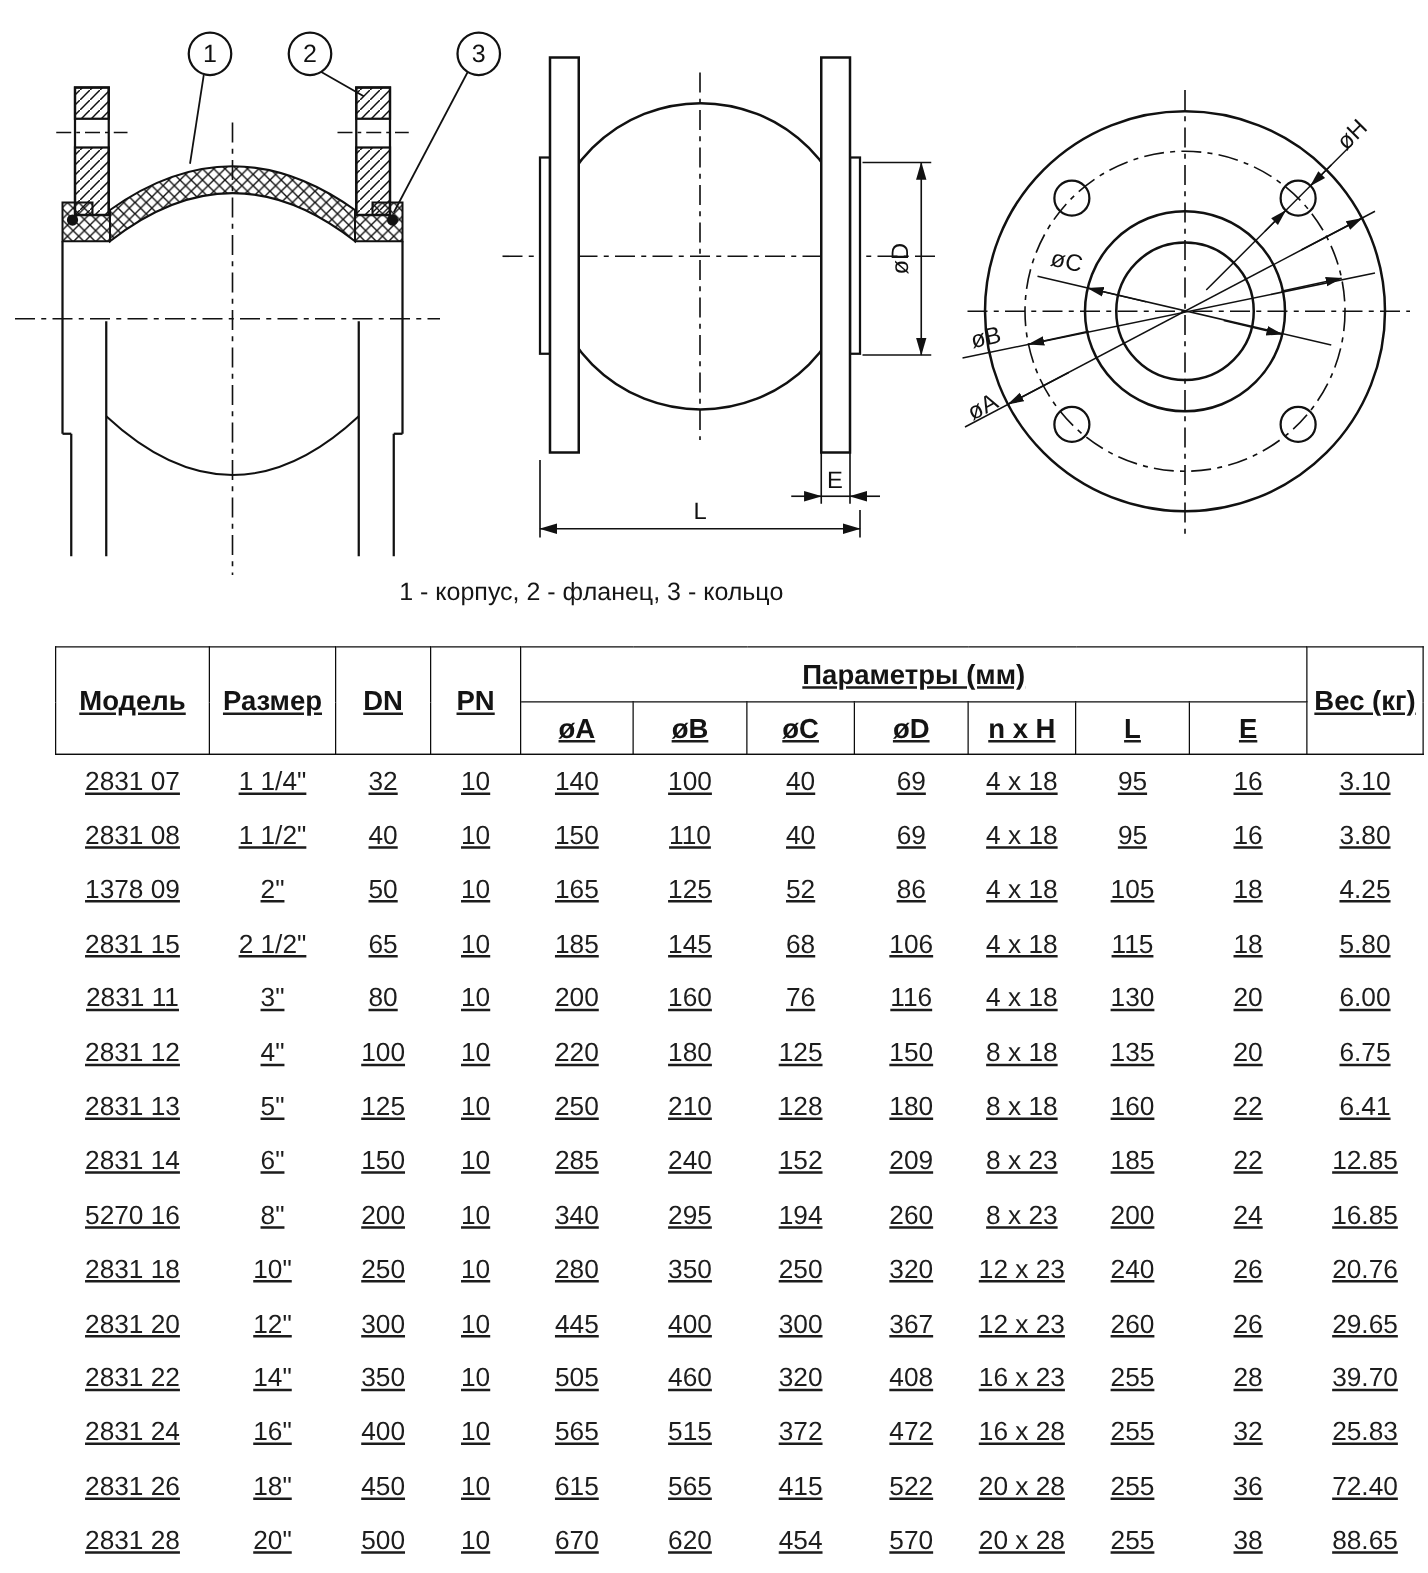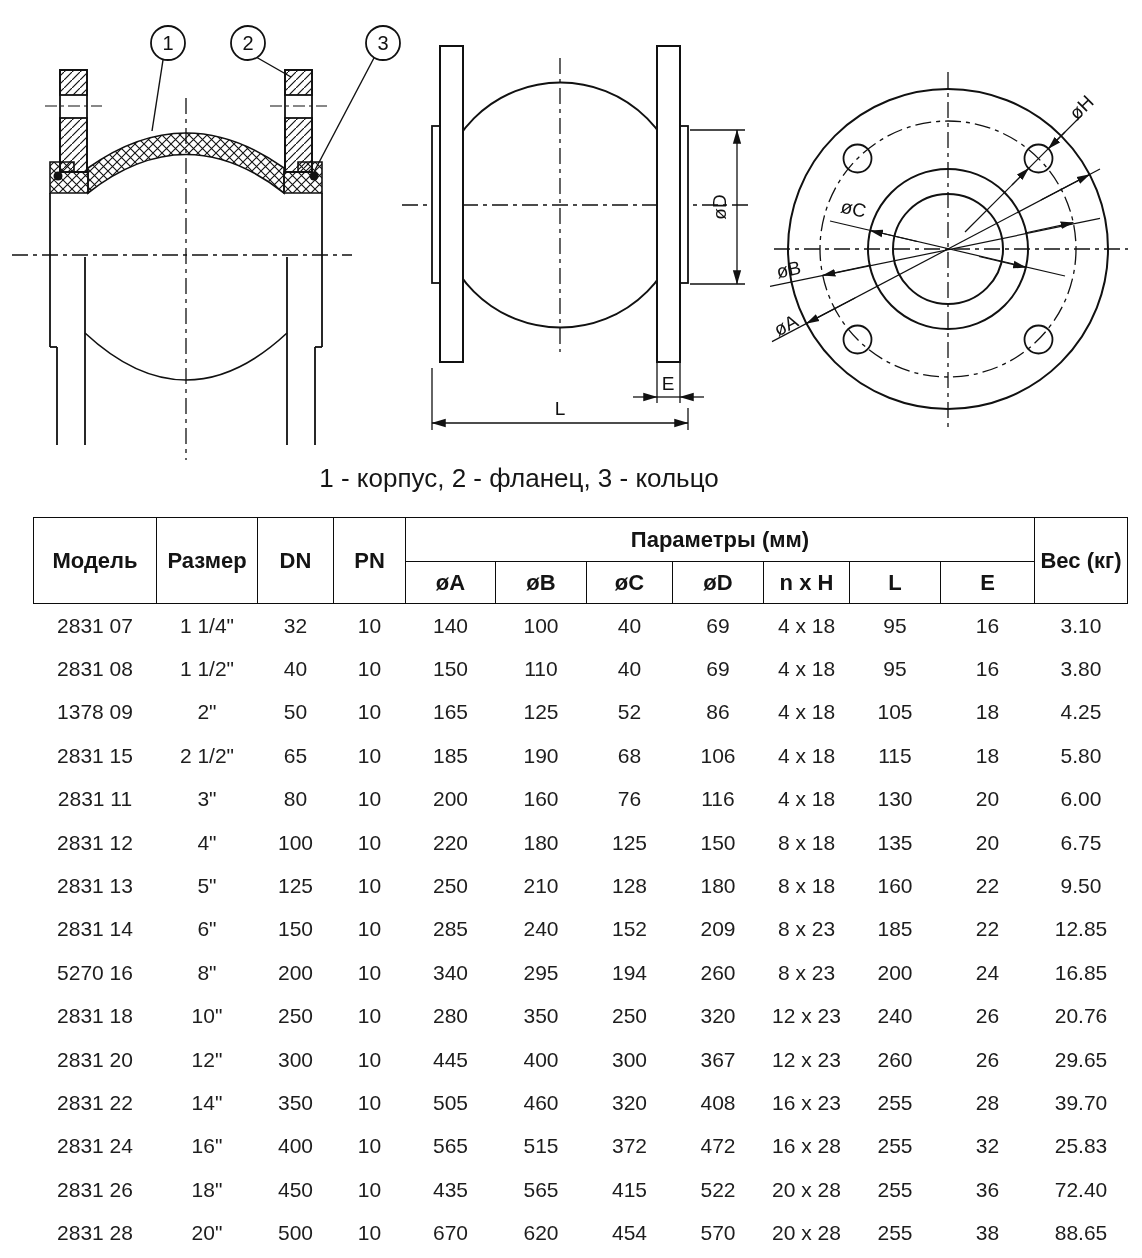--- a/index.html
+++ b/index.html
@@ -2,23 +2,23 @@
 <html><head>
 <meta charset="utf-8">
 <style>
   html,body{margin:0;padding:0;background:#ffffff;}
   #page{position:relative;width:1142px;height:1258px;background:#fff;overflow:hidden;
         font-family:"Liberation Sans",sans-serif;color:#1c1c1c;}
   #drawings{position:absolute;left:0;top:0;}
   .dim-label{font-size:19px;fill:#111;font-family:"Liberation Sans",sans-serif;}
   .callout-num{font-size:20px;fill:#111;font-family:"Liberation Sans",sans-serif;}
   #caption{position:absolute;left:0;top:463px;width:946px;text-align:center;
-           font-size:26px;color:#161616;padding-left:46px;}
-  #spec-table{position:absolute;left:33px;top:517px;width:1094px;
-              border-collapse:collapse;table-layout:fixed;}
+           font-size:20px;color:#161616;}
+  #spec-table{position:absolute;left:44px;top:517px;width:1094px;
+              border-collapse:collapse;table-layout:fixed;text-decoration:underline;}
   #spec-table th{border:1.5px solid #0c0c0c;font-weight:bold;font-size:22px;
                  text-align:center;vertical-align:middle;padding:0;color:#141414;}
   #spec-table thead tr.h1 th{height:43px;}
   #spec-table thead tr.h2 th{height:41px;}
   #spec-table td{border:none;font-size:21px;text-align:center;vertical-align:middle;
                  height:43.4px;padding:0;color:#1d1d1d;}
 </style>
 </head>
 <body>
 
@@ -246,21 +246,21 @@
           <td>105</td>
           <td>18</td>
           <td>4.25</td>
         </tr>
         <tr>
           <td>2831 15</td>
           <td>2 1/2"</td>
           <td>65</td>
           <td>10</td>
           <td>185</td>
-          <td>190</td>
+          <td>145</td>
           <td>68</td>
           <td>106</td>
           <td>4 x 18</td>
           <td>115</td>
           <td>18</td>
           <td>5.80</td>
         </tr>
         <tr>
           <td>2831 11</td>
           <td>3"</td>
@@ -294,21 +294,21 @@
           <td>5"</td>
           <td>125</td>
           <td>10</td>
           <td>250</td>
           <td>210</td>
           <td>128</td>
           <td>180</td>
           <td>8 x 18</td>
           <td>160</td>
           <td>22</td>
-          <td>9.50</td>
+          <td>6.41</td>
         </tr>
         <tr>
           <td>2831 14</td>
           <td>6"</td>
           <td>150</td>
           <td>10</td>
           <td>285</td>
           <td>240</td>
           <td>152</td>
           <td>209</td>
@@ -385,21 +385,21 @@
           <td>16 x 28</td>
           <td>255</td>
           <td>32</td>
           <td>25.83</td>
         </tr>
         <tr>
           <td>2831 26</td>
           <td>18"</td>
           <td>450</td>
           <td>10</td>
-          <td>435</td>
+          <td>615</td>
           <td>565</td>
           <td>415</td>
           <td>522</td>
           <td>20 x 28</td>
           <td>255</td>
           <td>36</td>
           <td>72.40</td>
         </tr>
         <tr>
           <td>2831 28</td>

